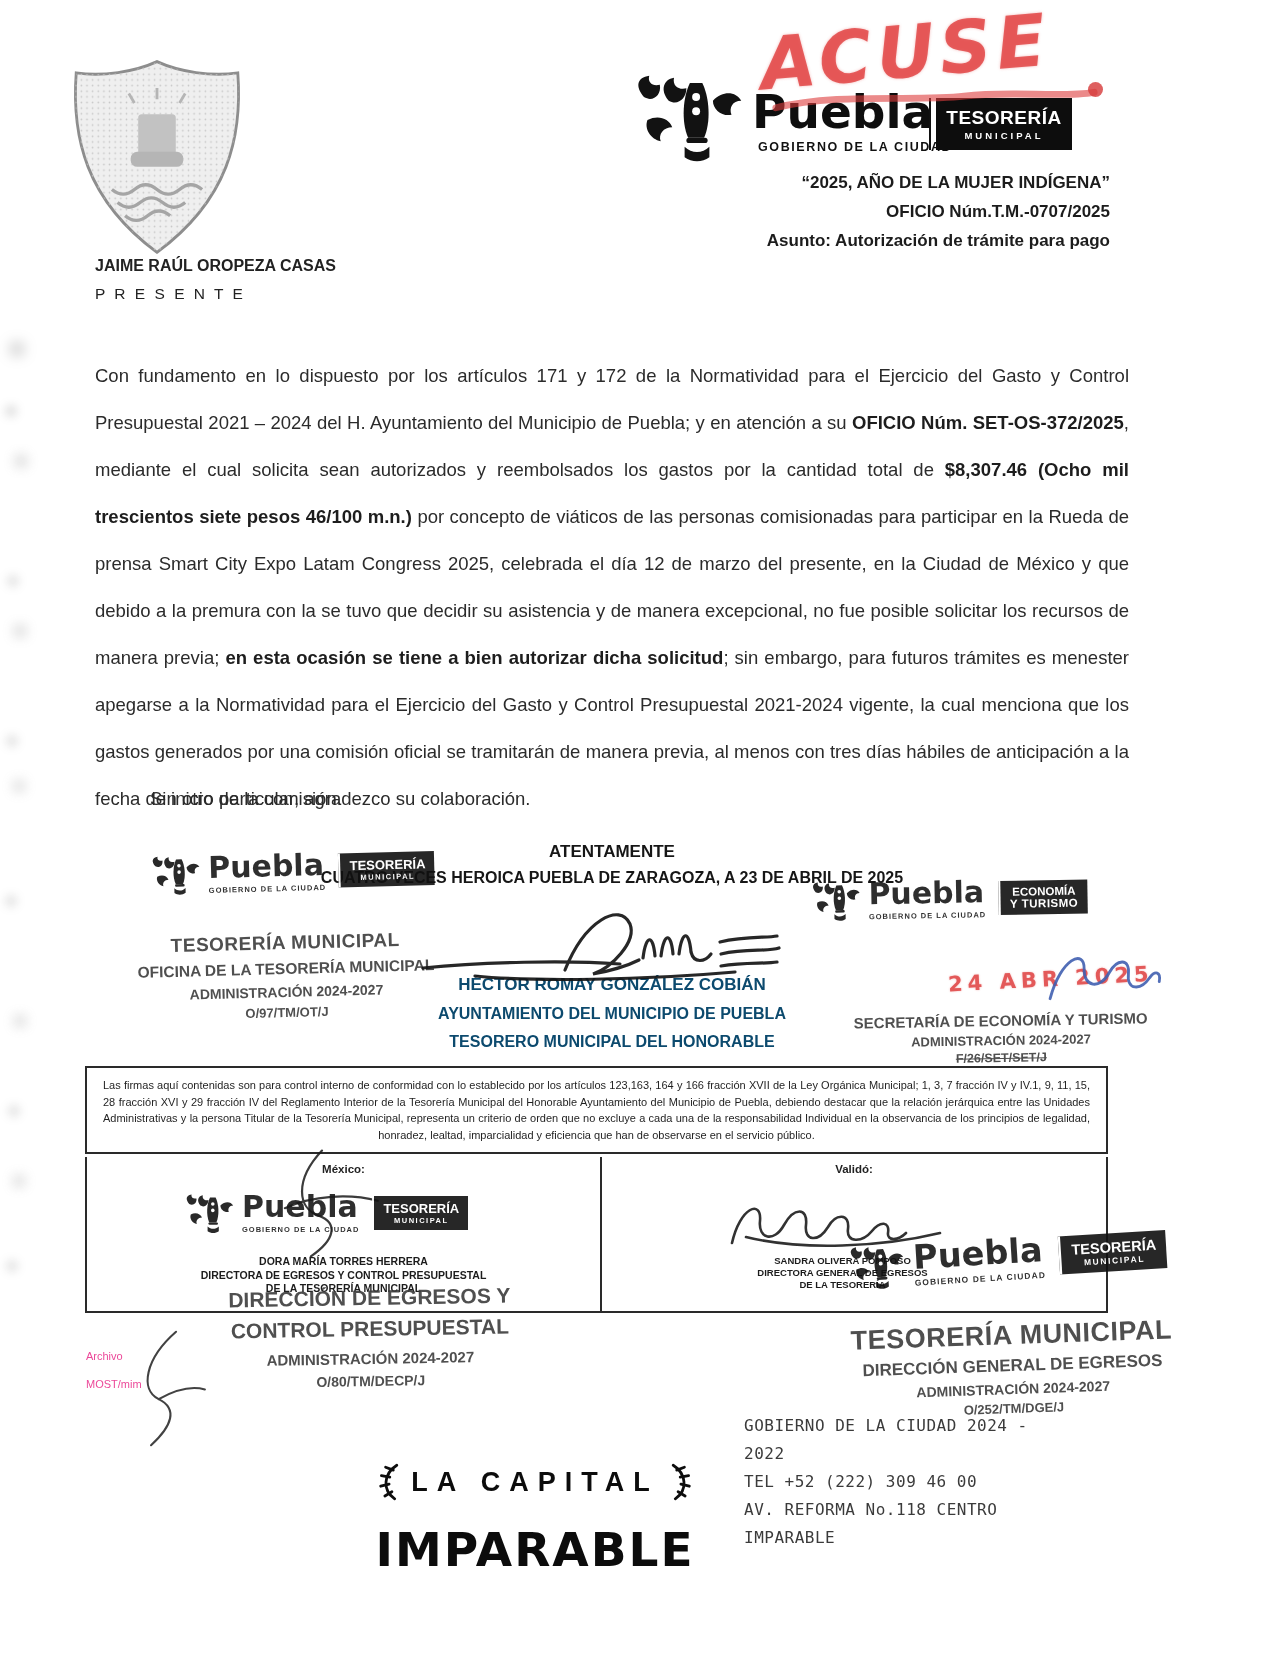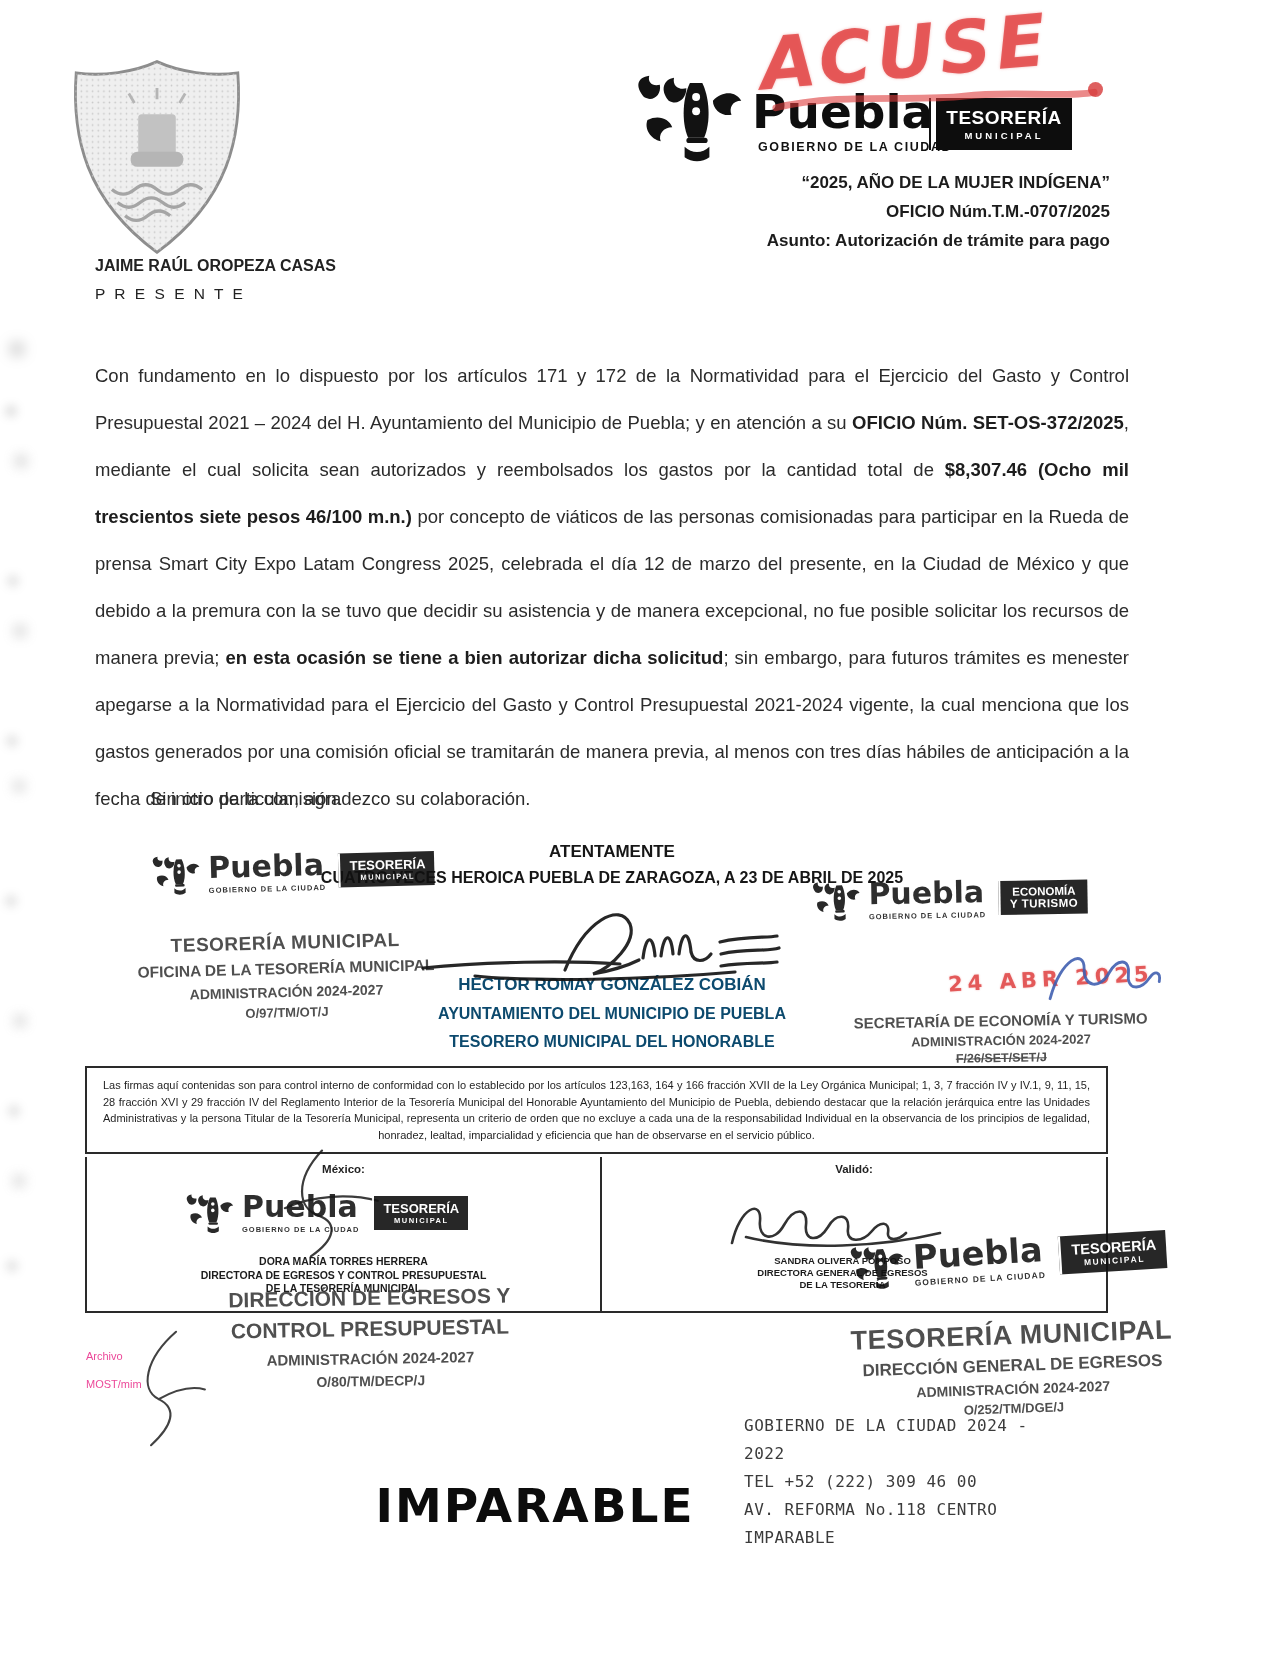--- a/index.html
+++ b/index.html
@@ -381,20 +381,29 @@
     <div>MOST/mim</div>
   </div>
   <svg class="abs archivo-sig" viewBox="0 0 100 130">
     <g fill="none" stroke="#222" stroke-width="2.2" stroke-linecap="round" opacity=".85">
       <path d="M62 6 C30 34 24 66 44 76 C64 86 58 104 36 124"></path>
       <path d="M44 76 C62 66 78 62 92 66"></path>
     </g>
   </svg>
 
   <div class="abs capital">
+    <div class="cap-row">
+      <svg class="cap-laurel">
+          <use href="#laurel"></use>
+        </svg>
+      <span class="cap-top">LA CAPITAL</span>
+      <svg class="cap-laurel cap-laurel--r">
+          <use href="#laurel"></use>
+        </svg>
+    </div>
     <div class="cap-bottom">IMPARABLE</div>
   </div>
 
   <div class="abs typewriter">
     <div>GOBIERNO DE LA CIUDAD 2024 -</div>
     <div>2022</div>
     <div>TEL +52 (222) 309 46 00</div>
     <div>AV. REFORMA No.118 CENTRO</div>
     <div>IMPARABLE</div>
   </div>

